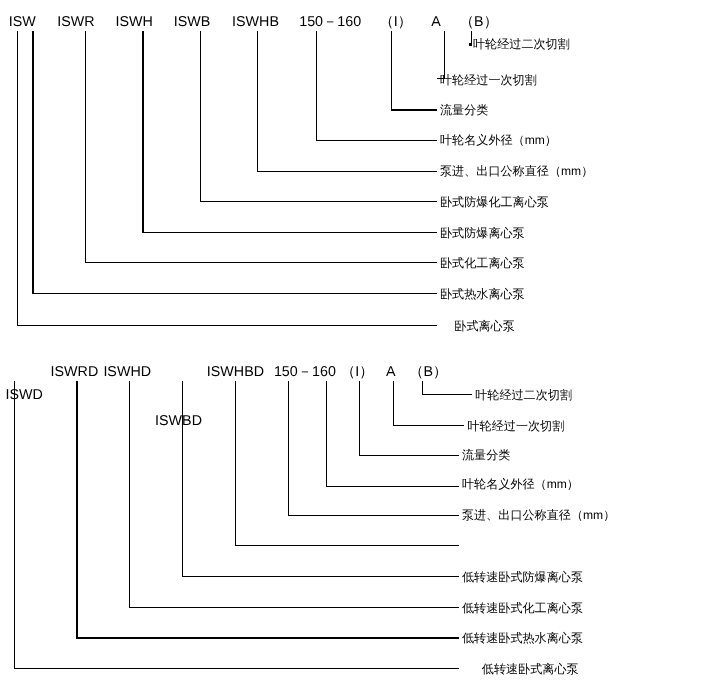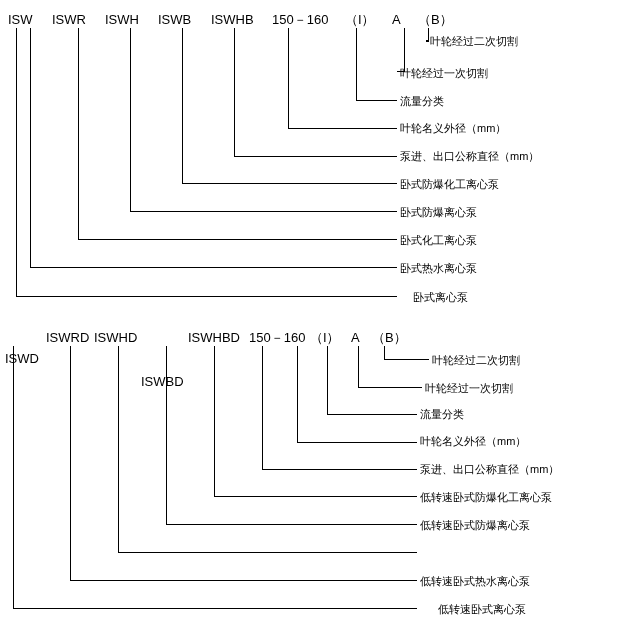--- a/index.html
+++ b/index.html
@@ -77,22 +77,22 @@
   <div class="code-label" style="left:249px;top:330px;">150－160</div>
   <div class="code-label" style="left:310px;top:330px;">（I）</div>
   <div class="code-label" style="left:351px;top:330px;">A</div>
   <div class="code-label" style="left:372px;top:330px;">（B）</div>
 
   <div class="desc-label" style="left:432px;top:352px;">叶轮经过二次切割</div>
   <div class="desc-label" style="left:425px;top:380px;">叶轮经过一次切割</div>
   <div class="desc-label" style="left:420px;top:406px;">流量分类</div>
   <div class="desc-label" style="left:420px;top:433px;">叶轮名义外径（mm）</div>
   <div class="desc-label" style="left:420px;top:461px;">泵进、出口公称直径（mm）</div>
-  <div class="desc-label" style="left:420px;top:489px;">低转速卧式防爆化工离心泵</div>
   <div class="desc-label" style="left:420px;top:517px;">低转速卧式防爆离心泵</div>
+  <div class="desc-label" style="left:420px;top:545px;">低转速卧式化工离心泵</div>
   <div class="desc-label" style="left:420px;top:573px;">低转速卧式热水离心泵</div>
   <div class="desc-label" style="left:438px;top:601px;">低转速卧式离心泵</div>
 
   <svg class="leaders" width="639" height="630">
     <g stroke="#000000" stroke-width="1" fill="none" shape-rendering="crispEdges">
 
       <path d="M 428.5 29 L 428.5 40 L 426 40"></path>
       <path d="M 428.5 40 L 428 40"></path>
       <path d="M 428.5 29 L 428.5 41 L 426 41"></path>
       <path d="M 328.5 29 L 328.5 41 L 426 41" stroke="none"></path>

